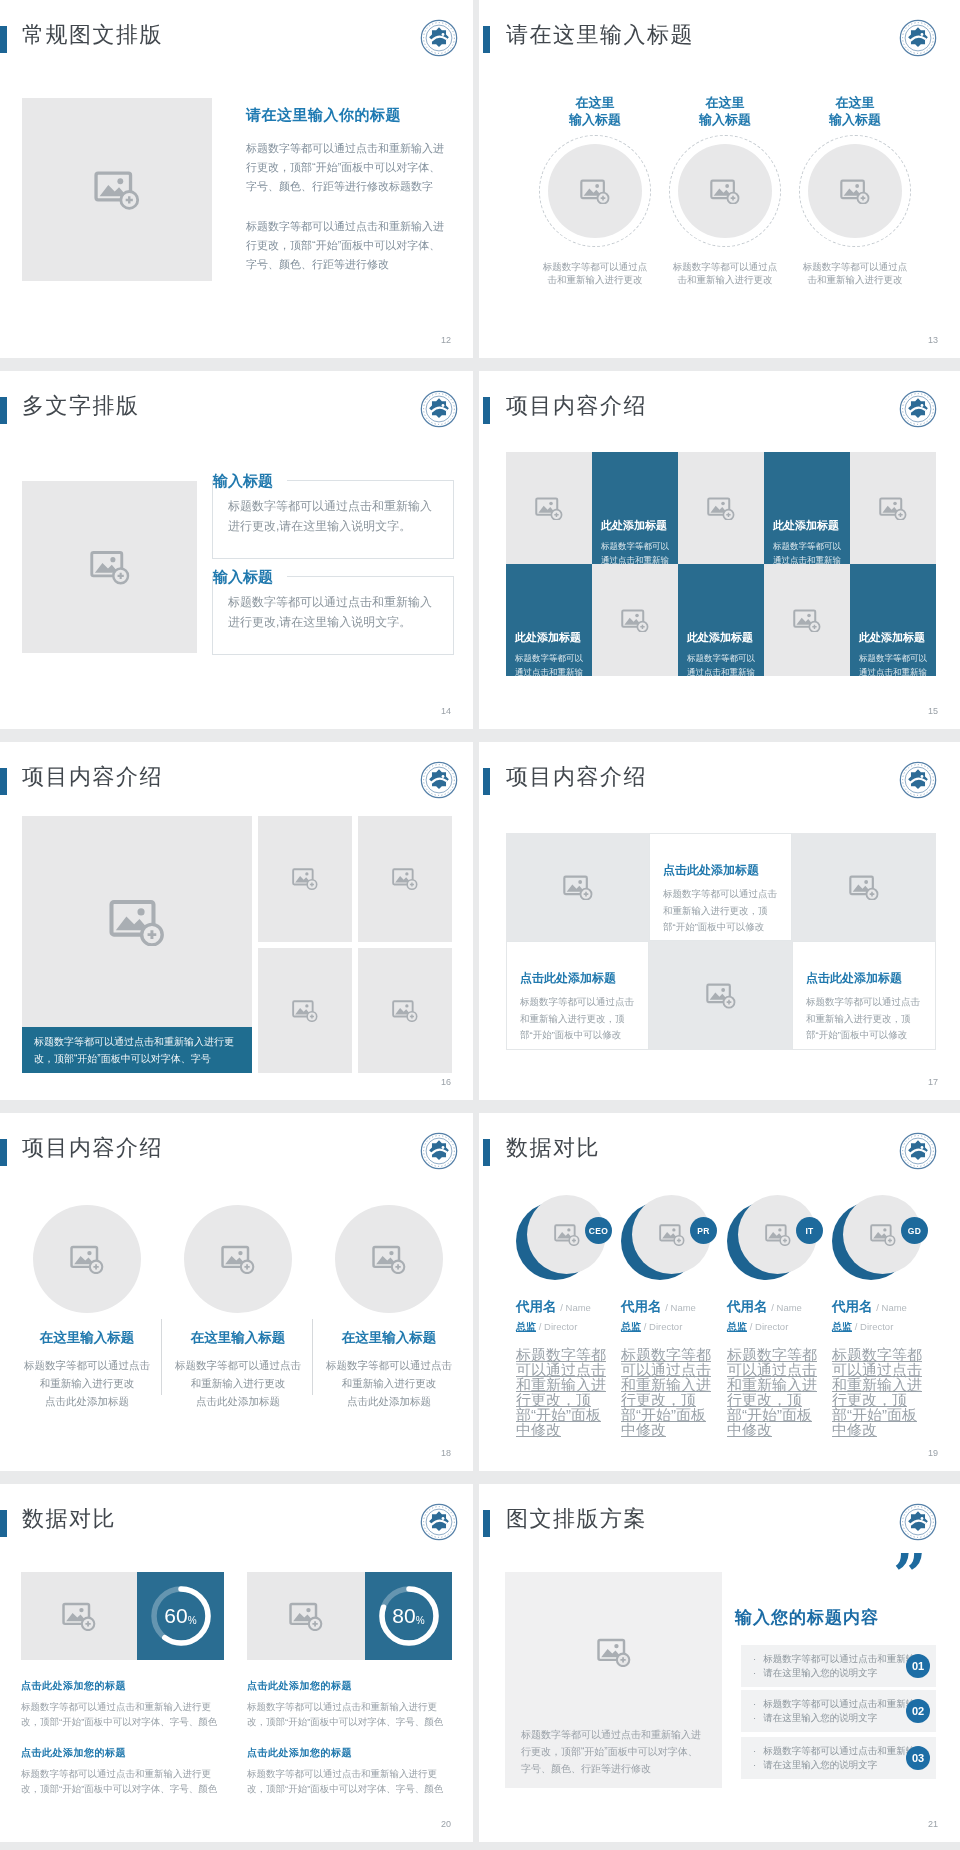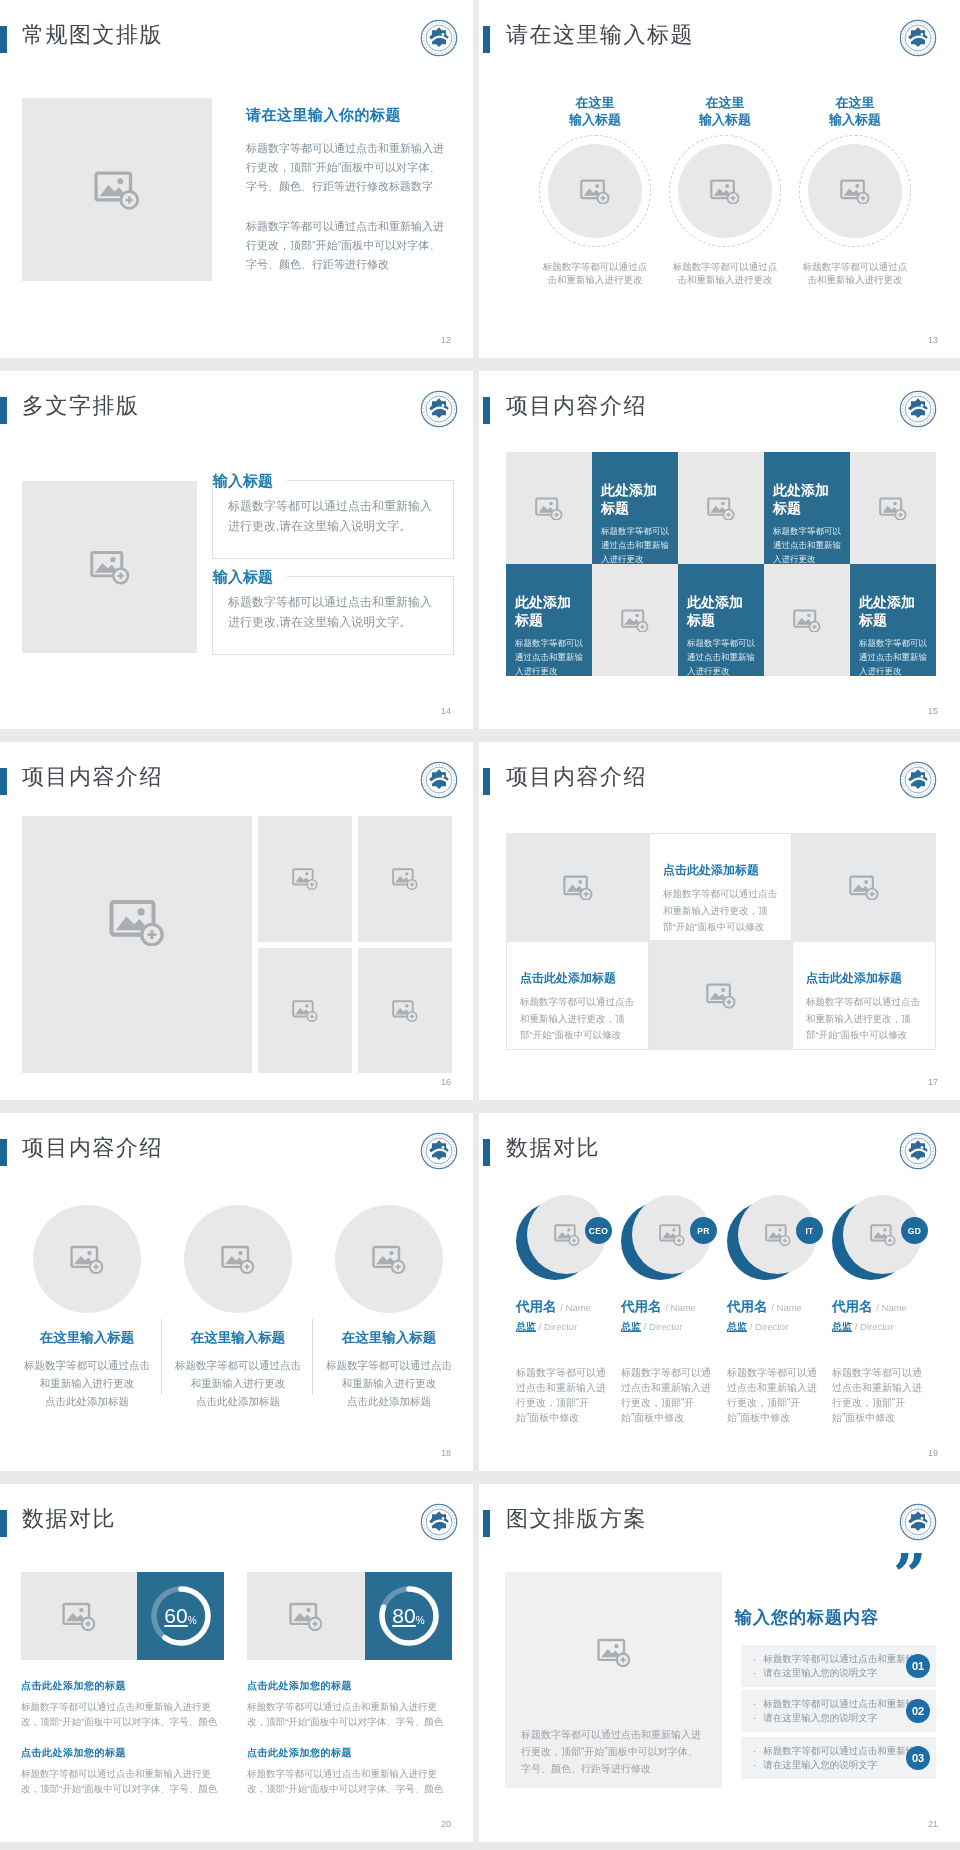--- a/index.html
+++ b/index.html
@@ -37,21 +37,21 @@
 
   
   .box14{position:absolute;left:212px;width:240px;height:77px;border:1px solid #dce1e5;}
   .box14 .bh{position:absolute;top:-11px;left:0;background:#fff;padding-right:14px;font-size:15px;font-weight:bold;color:#2179ae;line-height:21px;}
   .box14 p{margin:16px 10px 0 15px;font-size:12px;line-height:19.5px;color:#8a949c;}
 
   
   .cell15{position:absolute;width:86px;height:112px;box-sizing:border-box;}
   .cell15.phc{background:#e8e8e9;display:flex;align-items:center;justify-content:center;}
   .cell15.bluec{background:#296c8f;padding:30px 9px 0;}
-  .cell15 .bh{font-size:14px;font-weight:bold;color:#fff;}
+  .cell15 .bh{font-size:11px;font-weight:bold;color:#fff;margin-top:36px;}
   .cell15 .bt{margin-top:6px;font-size:8.5px;line-height:14px;color:rgba(255,255,255,.85);}
 
   
   .cap16{position:absolute;left:0;right:0;bottom:0;height:46px;background:#1f6d90;color:#f2f6f8;font-size:10px;line-height:17px;padding:6px 12px;box-sizing:border-box;text-align:left;}
 
   
   .cell17{position:absolute;box-sizing:border-box;}
   .cell17.phc{background:#e6e8ea;display:flex;align-items:center;justify-content:center;}
   .cell17.txt{background:#fff;border:1px solid #e4e7e9;padding:28px 13px 0;}
   .cell17 .bh{font-size:12px;font-weight:bold;color:#2179ae;}
@@ -68,29 +68,29 @@
   .m19{position:absolute;top:82px;width:92px;}
   .av19{position:relative;width:92px;height:86px;}
   .bluecirc{position:absolute;left:0;top:7px;width:78px;height:78px;border-radius:50%;background:#1d6391;}
   .graycirc{position:absolute;left:11px;top:0;width:79px;height:79px;border-radius:50%;background:#e8e8e9;display:flex;align-items:center;justify-content:center;}
   .badge19{position:absolute;right:-4px;top:22px;width:27px;height:27px;border-radius:50%;background:#1d6a9c;color:#fff;font-size:8.5px;font-weight:bold;display:flex;align-items:center;justify-content:center;letter-spacing:.3px;}
   .nm19{margin-top:17px;font-size:13.5px;white-space:nowrap;}
   .nm19 .n1{color:#2077ad;font-weight:bold;}
   .sub19{color:#b3b9be;font-size:9.5px;font-weight:normal;}
   .rl19{margin-top:4px;font-size:10px;white-space:nowrap;}
   .rl19 .r1{color:#2077ad;font-weight:bold;text-decoration:underline;}
-  .bio19{margin-top:31px;font-size:10px;line-height:15px;color:#9aa2a9;}
+  .bio19{margin-top:13px;font-size:15px;line-height:15px;color:#9aa2a9;text-decoration:underline;}
 
   
   .g20{position:absolute;top:88px;}
   .bar20{display:flex;height:88px;}
   .ph20{flex:1;background:#e8e8e9;display:flex;align-items:center;justify-content:center;}
   .blue20{width:87px;background:#2a6d92;position:relative;display:flex;align-items:center;justify-content:center;}
   .dlabel{position:absolute;inset:0;display:flex;align-items:center;justify-content:center;color:#fff;}
-  .dlabel .big{font-size:21px;font-weight:400;text-decoration:underline;}
+  .dlabel .big{font-size:21px;font-weight:400;}
   .dlabel .u{font-size:10px;margin-top:8px;}
   .bh20{margin-top:19px;font-size:10px;font-weight:bold;color:#2179ae;letter-spacing:.5px;}
   .bt20{margin-top:7px;font-size:9.5px;line-height:14.5px;color:#98a0a7;}
 
   
   .panel21{position:absolute;left:26px;top:88px;width:217px;height:216px;background:#f0f0f1;display:flex;align-items:center;justify-content:center;}
   .cap21{position:absolute;left:16px;right:16px;bottom:11px;font-size:10px;line-height:17px;color:#9aa1a8;}
   .quote21{position:absolute;left:414px;top:62px;font-size:58px;line-height:58px;font-weight:bold;color:#1d6a9e;font-family:"DejaVu Serif","Liberation Serif",serif;}
   .h21{position:absolute;left:256px;top:122px;font-size:17px;font-weight:bold;color:#1c6ca5;letter-spacing:1px;}
   .row21{position:absolute;left:262px;width:195px;height:42px;background:#f1f2f3;}
@@ -359,20 +359,21 @@
     <div class="ph" style="left:22px;top:74px;width:230px;height:257px">
       <span class="img-ph" style="width:56px;margin-bottom:46px">
           <svg viewBox="0 0 36 32" style="width:100%;height:auto;display:block">
   <rect x="1.6" y="3.2" width="27" height="21" rx="1.6" fill="none" stroke="currentColor" stroke-width="2.6"></rect>
   <circle cx="20.6" cy="9.6" r="2.3" fill="currentColor"></circle>
   <path d="M4.4 21.4 L11.2 12.6 L16.2 17.6 L19.6 14.2 L25.8 21.4 Z" fill="currentColor"></path>
   <circle cx="27.6" cy="24.2" r="6.6" fill="#e8e8e9" stroke="currentColor" stroke-width="2.2"></circle>
   <path d="M27.6 21.4 v5.6 M24.8 24.2 h5.6" stroke="currentColor" stroke-width="1.9" fill="none"></path>
 </svg>
         </span>
+      <div class="cap16">标题数字等都可以通过点击和重新输入进行更改，顶部“开始”面板中可以对字体、字号</div>
     </div>
     <div class="ph" style="left:258px;top:74px;width:94px;height:126px">
         <span class="img-ph" style="width:26px">
           <svg viewBox="0 0 36 32" style="width:100%;height:auto;display:block">
   <rect x="1.6" y="3.2" width="27" height="21" rx="1.6" fill="none" stroke="currentColor" stroke-width="2.6"></rect>
   <circle cx="20.6" cy="9.6" r="2.3" fill="currentColor"></circle>
   <path d="M4.4 21.4 L11.2 12.6 L16.2 17.6 L19.6 14.2 L25.8 21.4 Z" fill="currentColor"></path>
   <circle cx="27.6" cy="24.2" r="6.6" fill="#e8e8e9" stroke="currentColor" stroke-width="2.2"></circle>
   <path d="M27.6 21.4 v5.6 M24.8 24.2 h5.6" stroke="currentColor" stroke-width="1.9" fill="none"></path>
 </svg>

